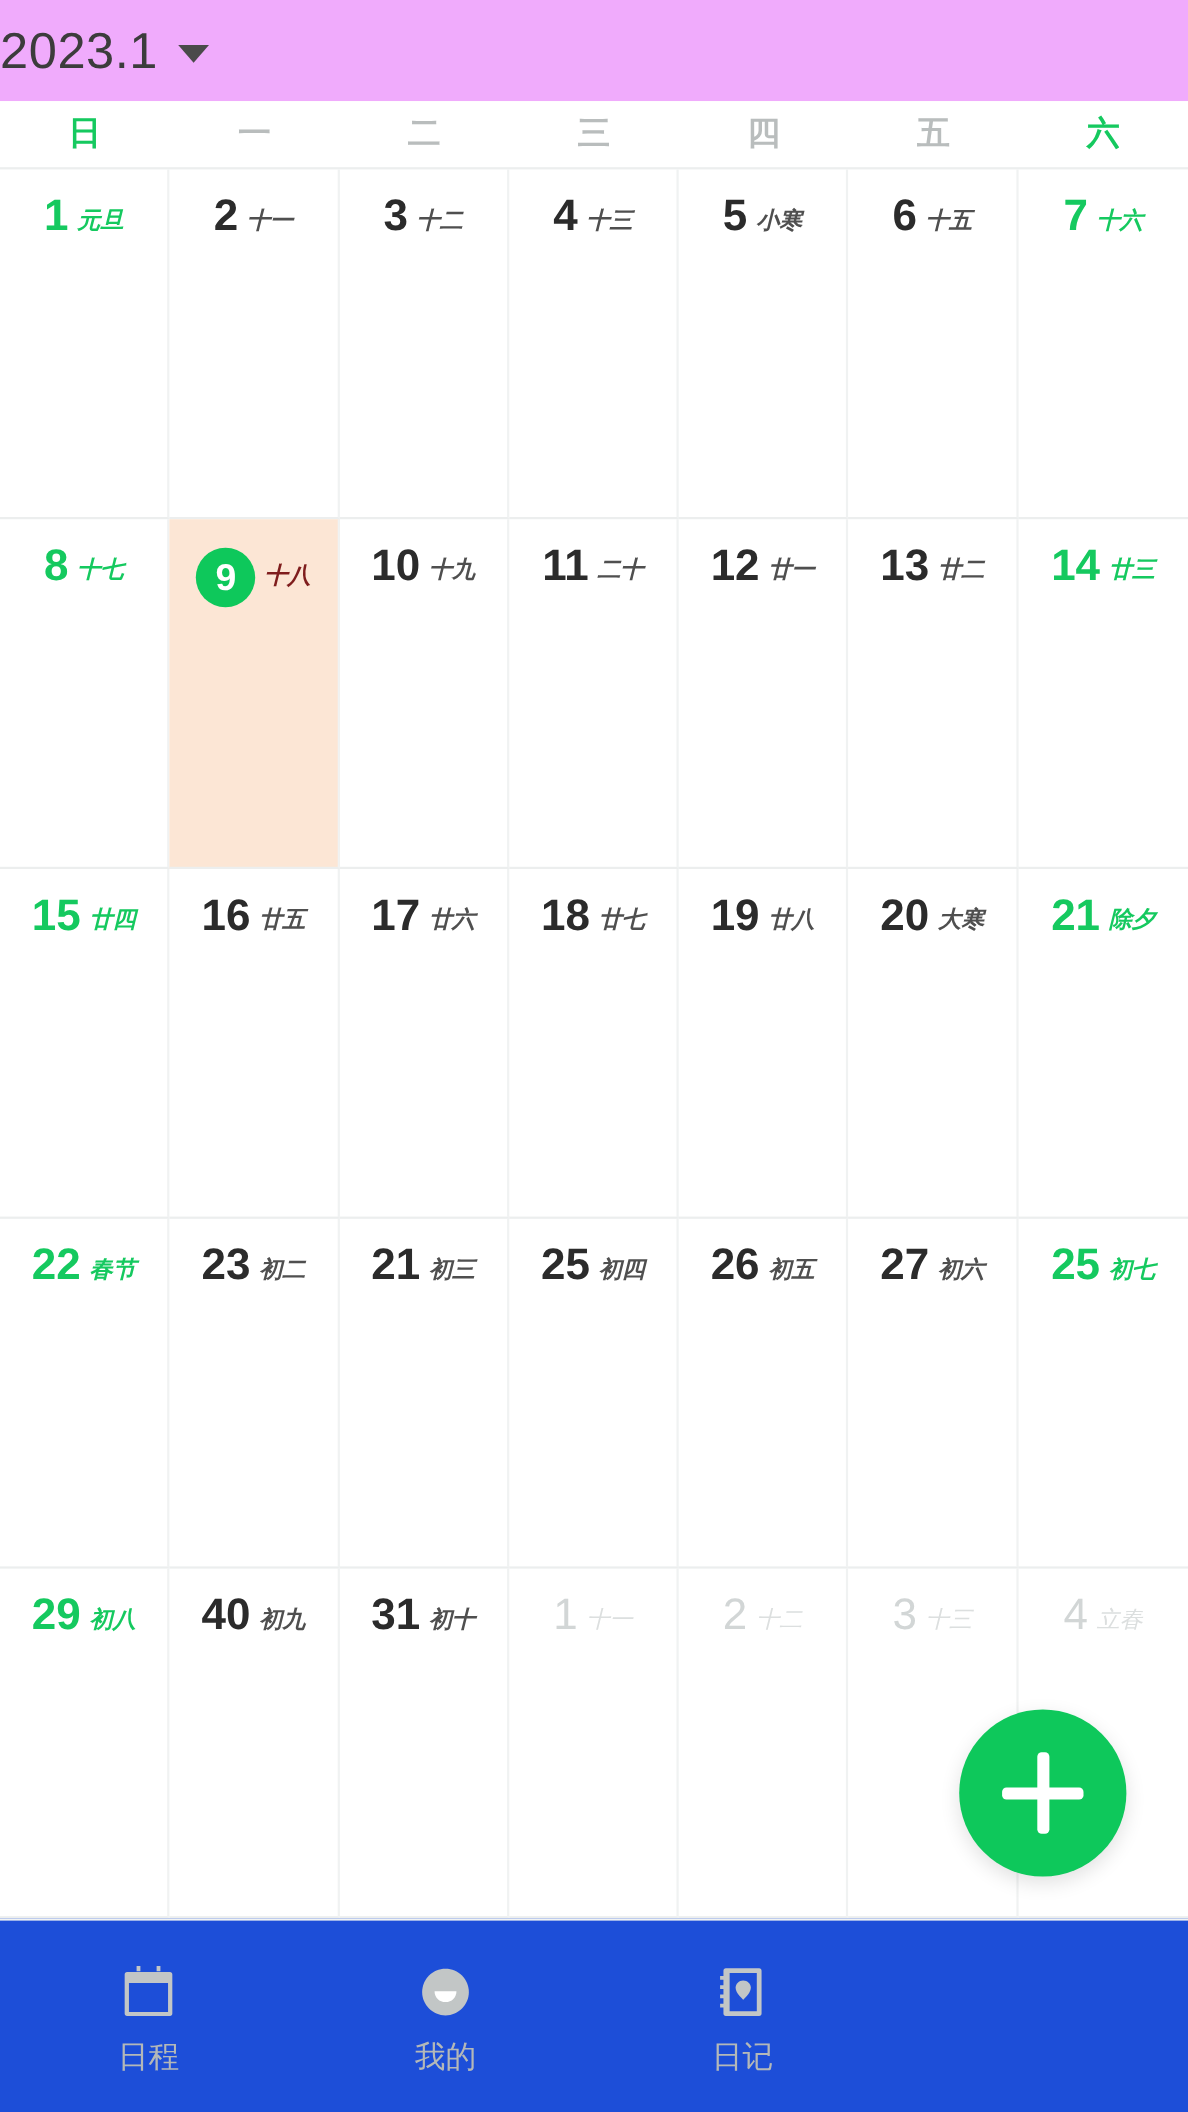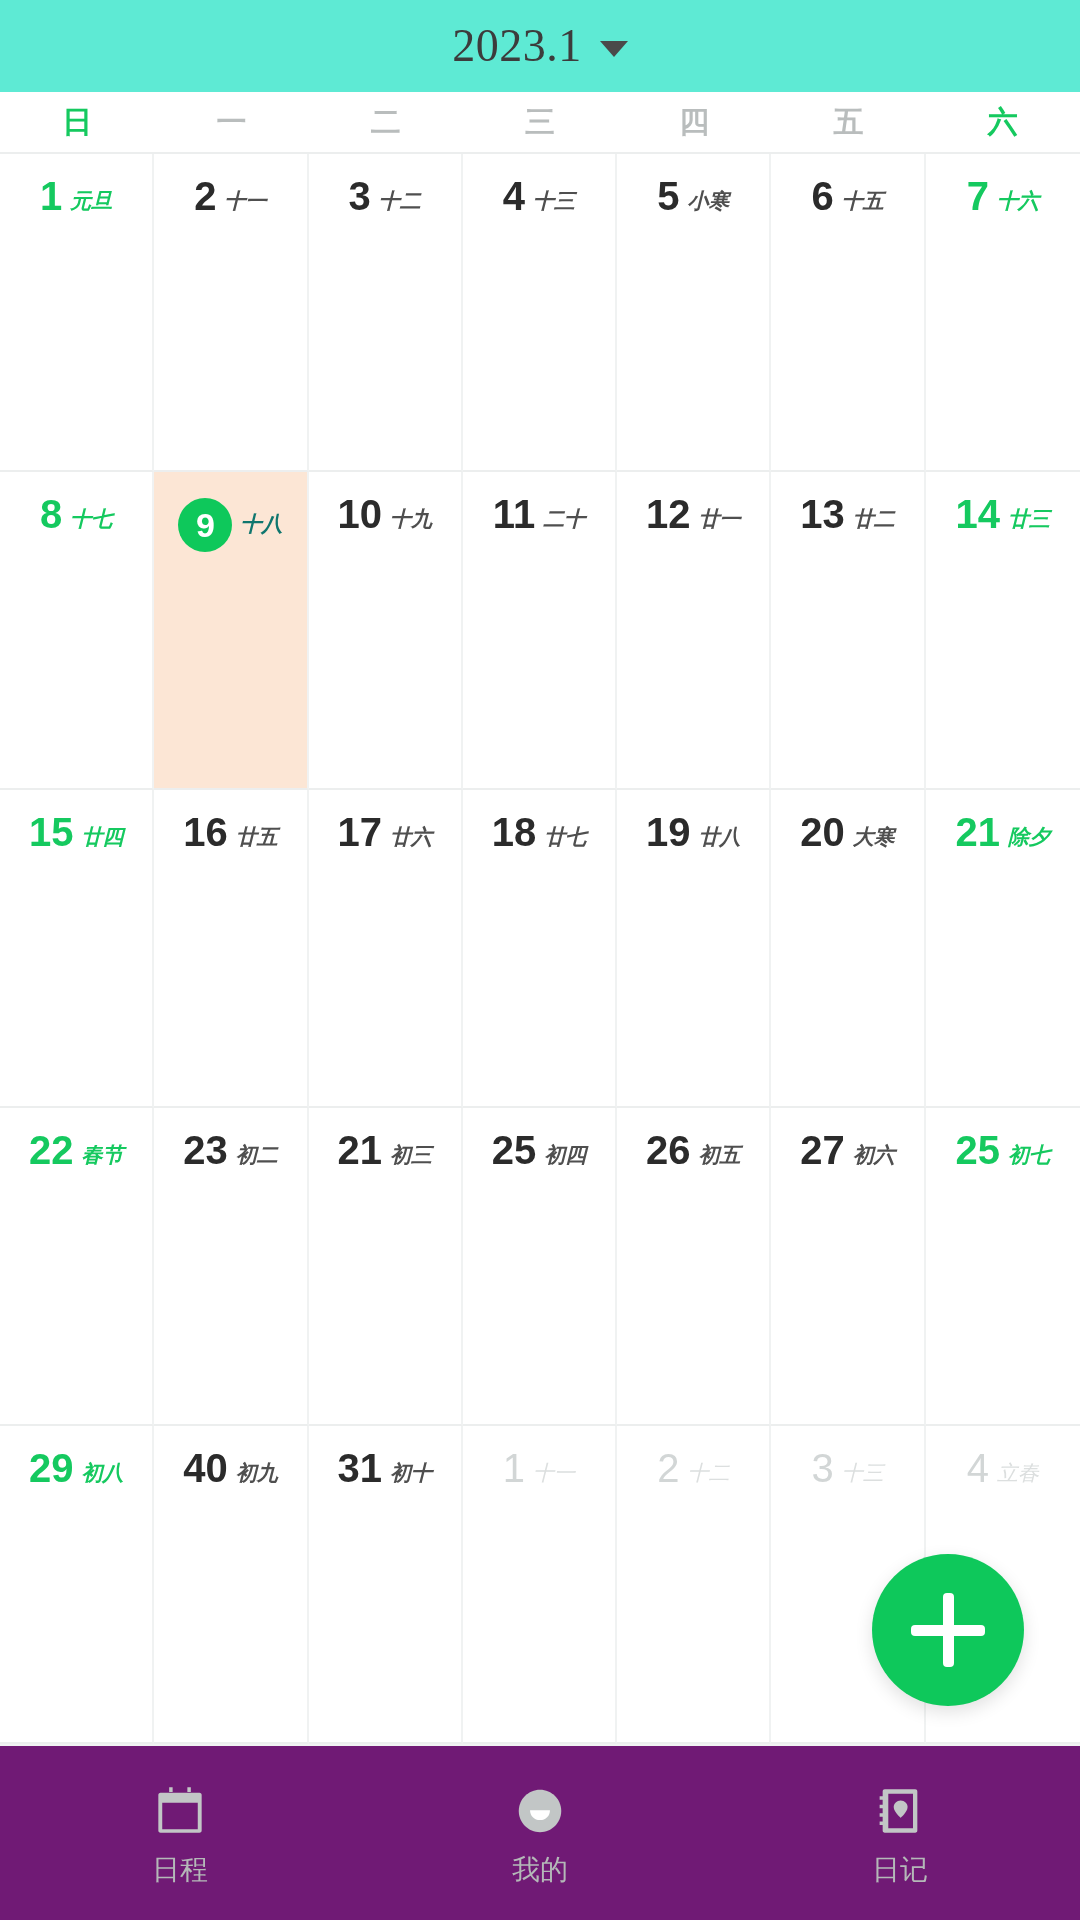--- a/index.html
+++ b/index.html
@@ -20,23 +20,22 @@
     display: flex;
     flex-direction: column;
   }
 
   
   .header {
     height: 92px;
     flex: 0 0 92px;
     display: flex;
     align-items: center;
-    justify-content: center;
-    background: #5eead4;
-    font-family: Liberation Serif, serif;
+    justify-content: flex-start;
+    background: #f0abfc;
   }
   .title-wrap {
     display: flex;
     align-items: center;
     gap: 18px;
     cursor: pointer;
   }
   .title-text {
     font-size: 46px;
     font-weight: 400;
@@ -129,21 +128,21 @@
     background: #0ec85b;
     color: #ffffff;
     border-radius: 50%;
     width: 54px;
     height: 54px;
     line-height: 54px;
     text-align: center;
     font-size: 34px;
     transform: translateY(4px);
   }
-  .cell.today .lunar { color: #0f766e; }
+  .cell.today .lunar { color: #7f1d1d; }
 
   
   .fab {
     position: absolute;
     right: 56px;
     bottom: 214px;
     width: 152px;
     height: 152px;
     border-radius: 50%;
     background: #0ec85b;
@@ -160,23 +159,23 @@
     background: #ffffff;
     border-radius: 4px;
   }
   .fab .plus-h { width: 74px; height: 11px; }
   .fab .plus-v { width: 11px; height: 74px; }
 
   
   .tabbar {
     flex: 0 0 176px;
     display: grid;
-    grid-template-columns: repeat(3, 1fr);
-    align-items: center;
-    background: #701a75;
+    grid-template-columns: repeat(4, 1fr);
+    align-items: center;
+    background: #1d4ed8;
     border-top: 2px solid #f1f3f3;
     position: relative;
     z-index: 30;
   }
   .tab {
     display: flex;
     flex-direction: column;
     align-items: center;
     justify-content: center;
     gap: 16px;

